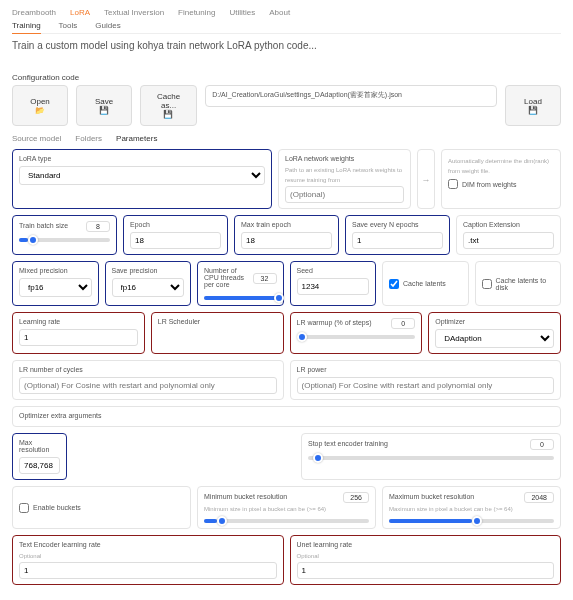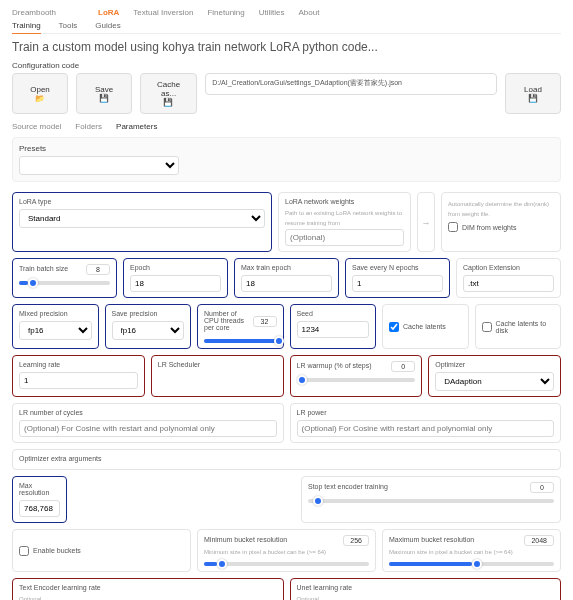--- a/index.html
+++ b/index.html
@@ -1,22 +1,22 @@
 <!DOCTYPE html>
 <html><head>
 <meta charset="utf-8">
 <style>
 * { box-sizing: border-box; margin: 0; padding: 0; font-family: -apple-system, BlinkMacSystemFont, "Segoe UI", Arial, sans-serif; }
 body { background: #fff; font-size: 9px; color: #333; width: 573px; }
 .page { padding: 8px 12px; }
 .topnav { display: flex; gap: 14px; font-size: 8px; color: #888; margin-bottom: 4px; }
-.topnav .active { color: #f47c2e; font-weight: 700; margin-left: 28px; }
+.topnav .active { color: #f47c2e; font-weight: 400; }
 .subnav { display: flex; gap: 18px; font-size: 8px; color: #666; border-bottom: 1px solid #eee; padding-bottom: 3px; margin-bottom: 6px; }
 .subnav .active { color: #333; font-weight: 500; border-bottom: 1px solid #f47c2e; padding-bottom: 3px; margin-bottom:-4px; }
-.desc { font-size: 12px; color: #555; margin-bottom: 7px; }
+.desc { font-size: 10px; color: #555; margin-bottom: 22px; }
 .section-label { font-size: 8px; color: #444; margin-bottom: 3px; }
 .row { display: flex; gap: 8px; margin-bottom: 6px; }
 .btn { background: #f5f5f5; border: 1px solid #ddd; border-radius: 4px; padding: 6px 16px; text-align: center; font-size: 8px; cursor: pointer; display:flex; align-items:center; justify-content:center; gap:3px; }
 .btn.wide { flex: 0 0 56px; }
 .pathbox { flex: 1; border: 1px solid #ddd; border-radius: 4px; padding: 4px 6px; font-size: 7px; color: #555; resize: none; height: 22px; }
 .loadbtn { flex: 0 0 56px; }
 .tabs3 { display: flex; gap: 14px; font-size: 8px; color: #888; margin: 8px 0 6px; }
 .tabs3 .active { color: #333; }
 .presets { background: #fafafa; border: 1px solid #eee; border-radius: 4px; padding: 6px; margin-bottom: 10px; }
 .presets select { width: 160px; border: 1px solid #ddd; border-radius: 3px; padding: 3px; font-size: 8px; background:#fff; }
@@ -65,24 +65,20 @@
   <textarea class="pathbox" style="">D:/AI_Creation/LoraGui/settings_DAdaption(需要首家先).json</textarea>
   <div class="btn loadbtn">Load 💾</div>
 </div>
 
 <div class="tabs3">
   <span>Source model</span>
   <span>Folders</span>
   <span class="active">Parameters</span>
 </div>
 
-<div class="presets">
-  <div class="section-label">Presets</div>
-  <select><option></option></select>
-</div>
 
 <div class="group">
   <div class="card hl-blue" style="flex:0 0 260px">
     <span class="lbl">LoRA type</span>
     <select><option>Standard</option></select>
   </div>
   <div class="card" style="flex:1">
     <span class="lbl">LoRA network weights</span>
     <span class="sublbl">Path to an existing LoRA network weights to resume training from</span>
     <input type="text" placeholder="(Optional)" style="">

